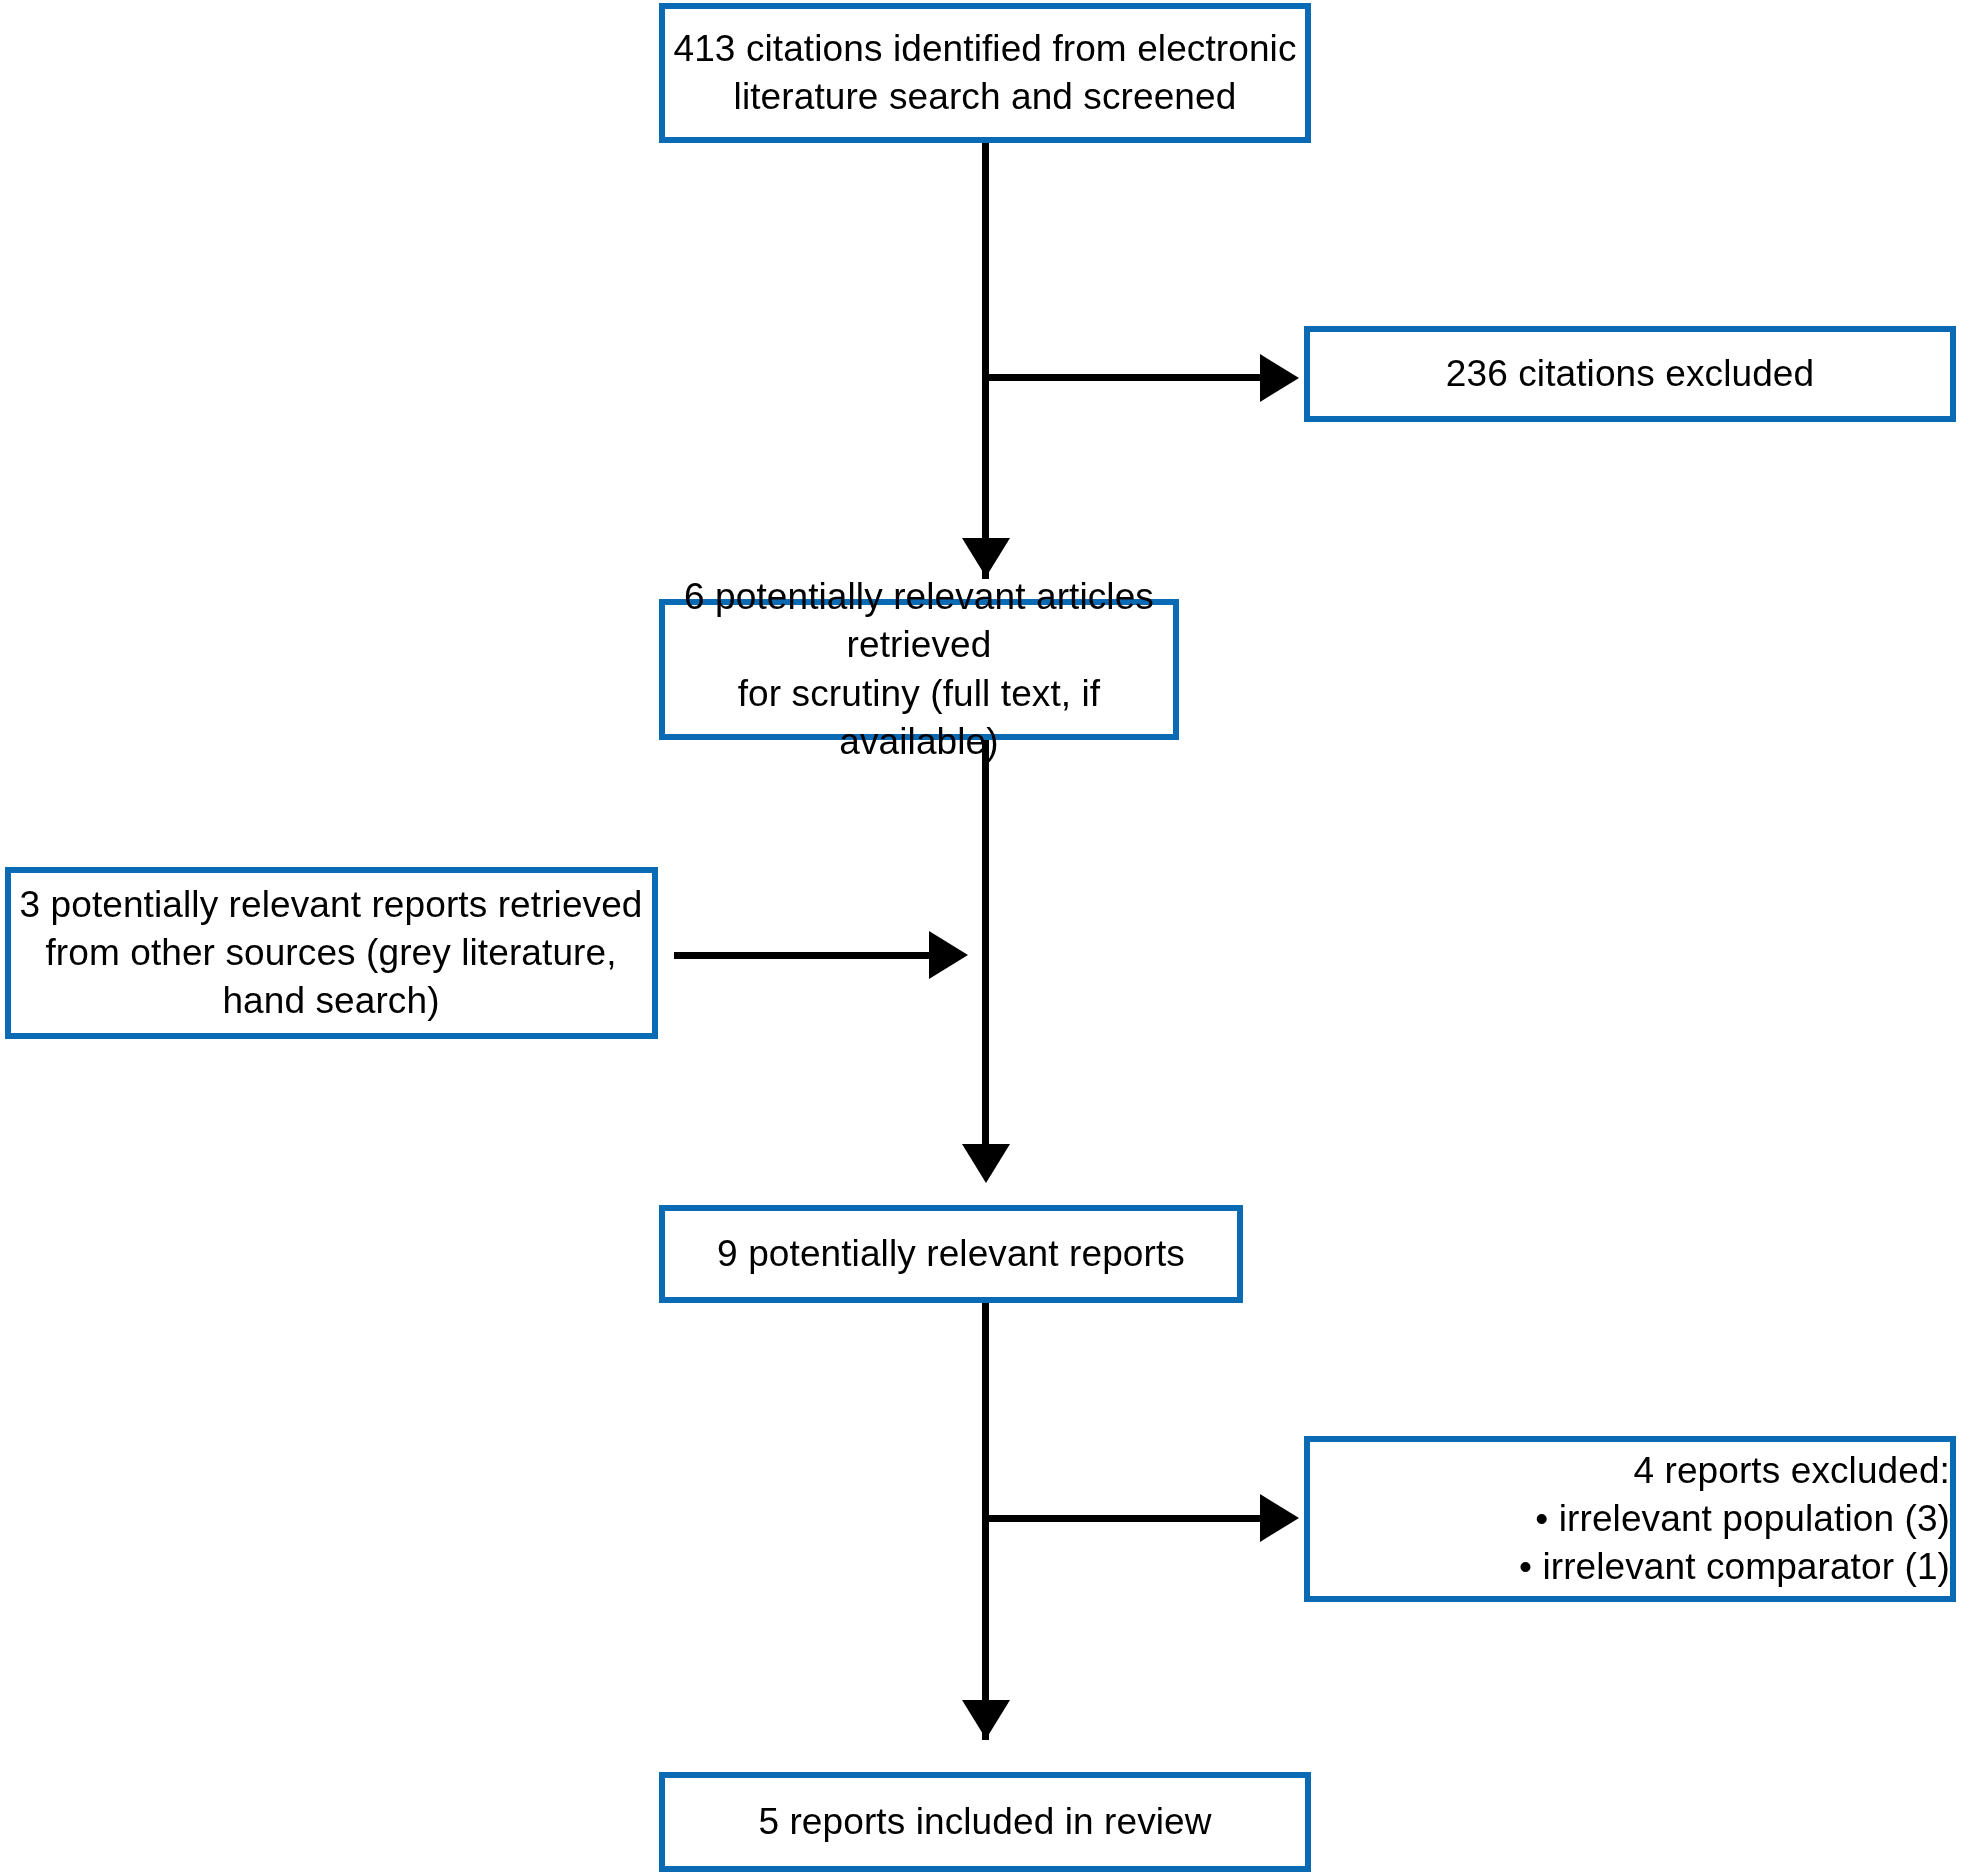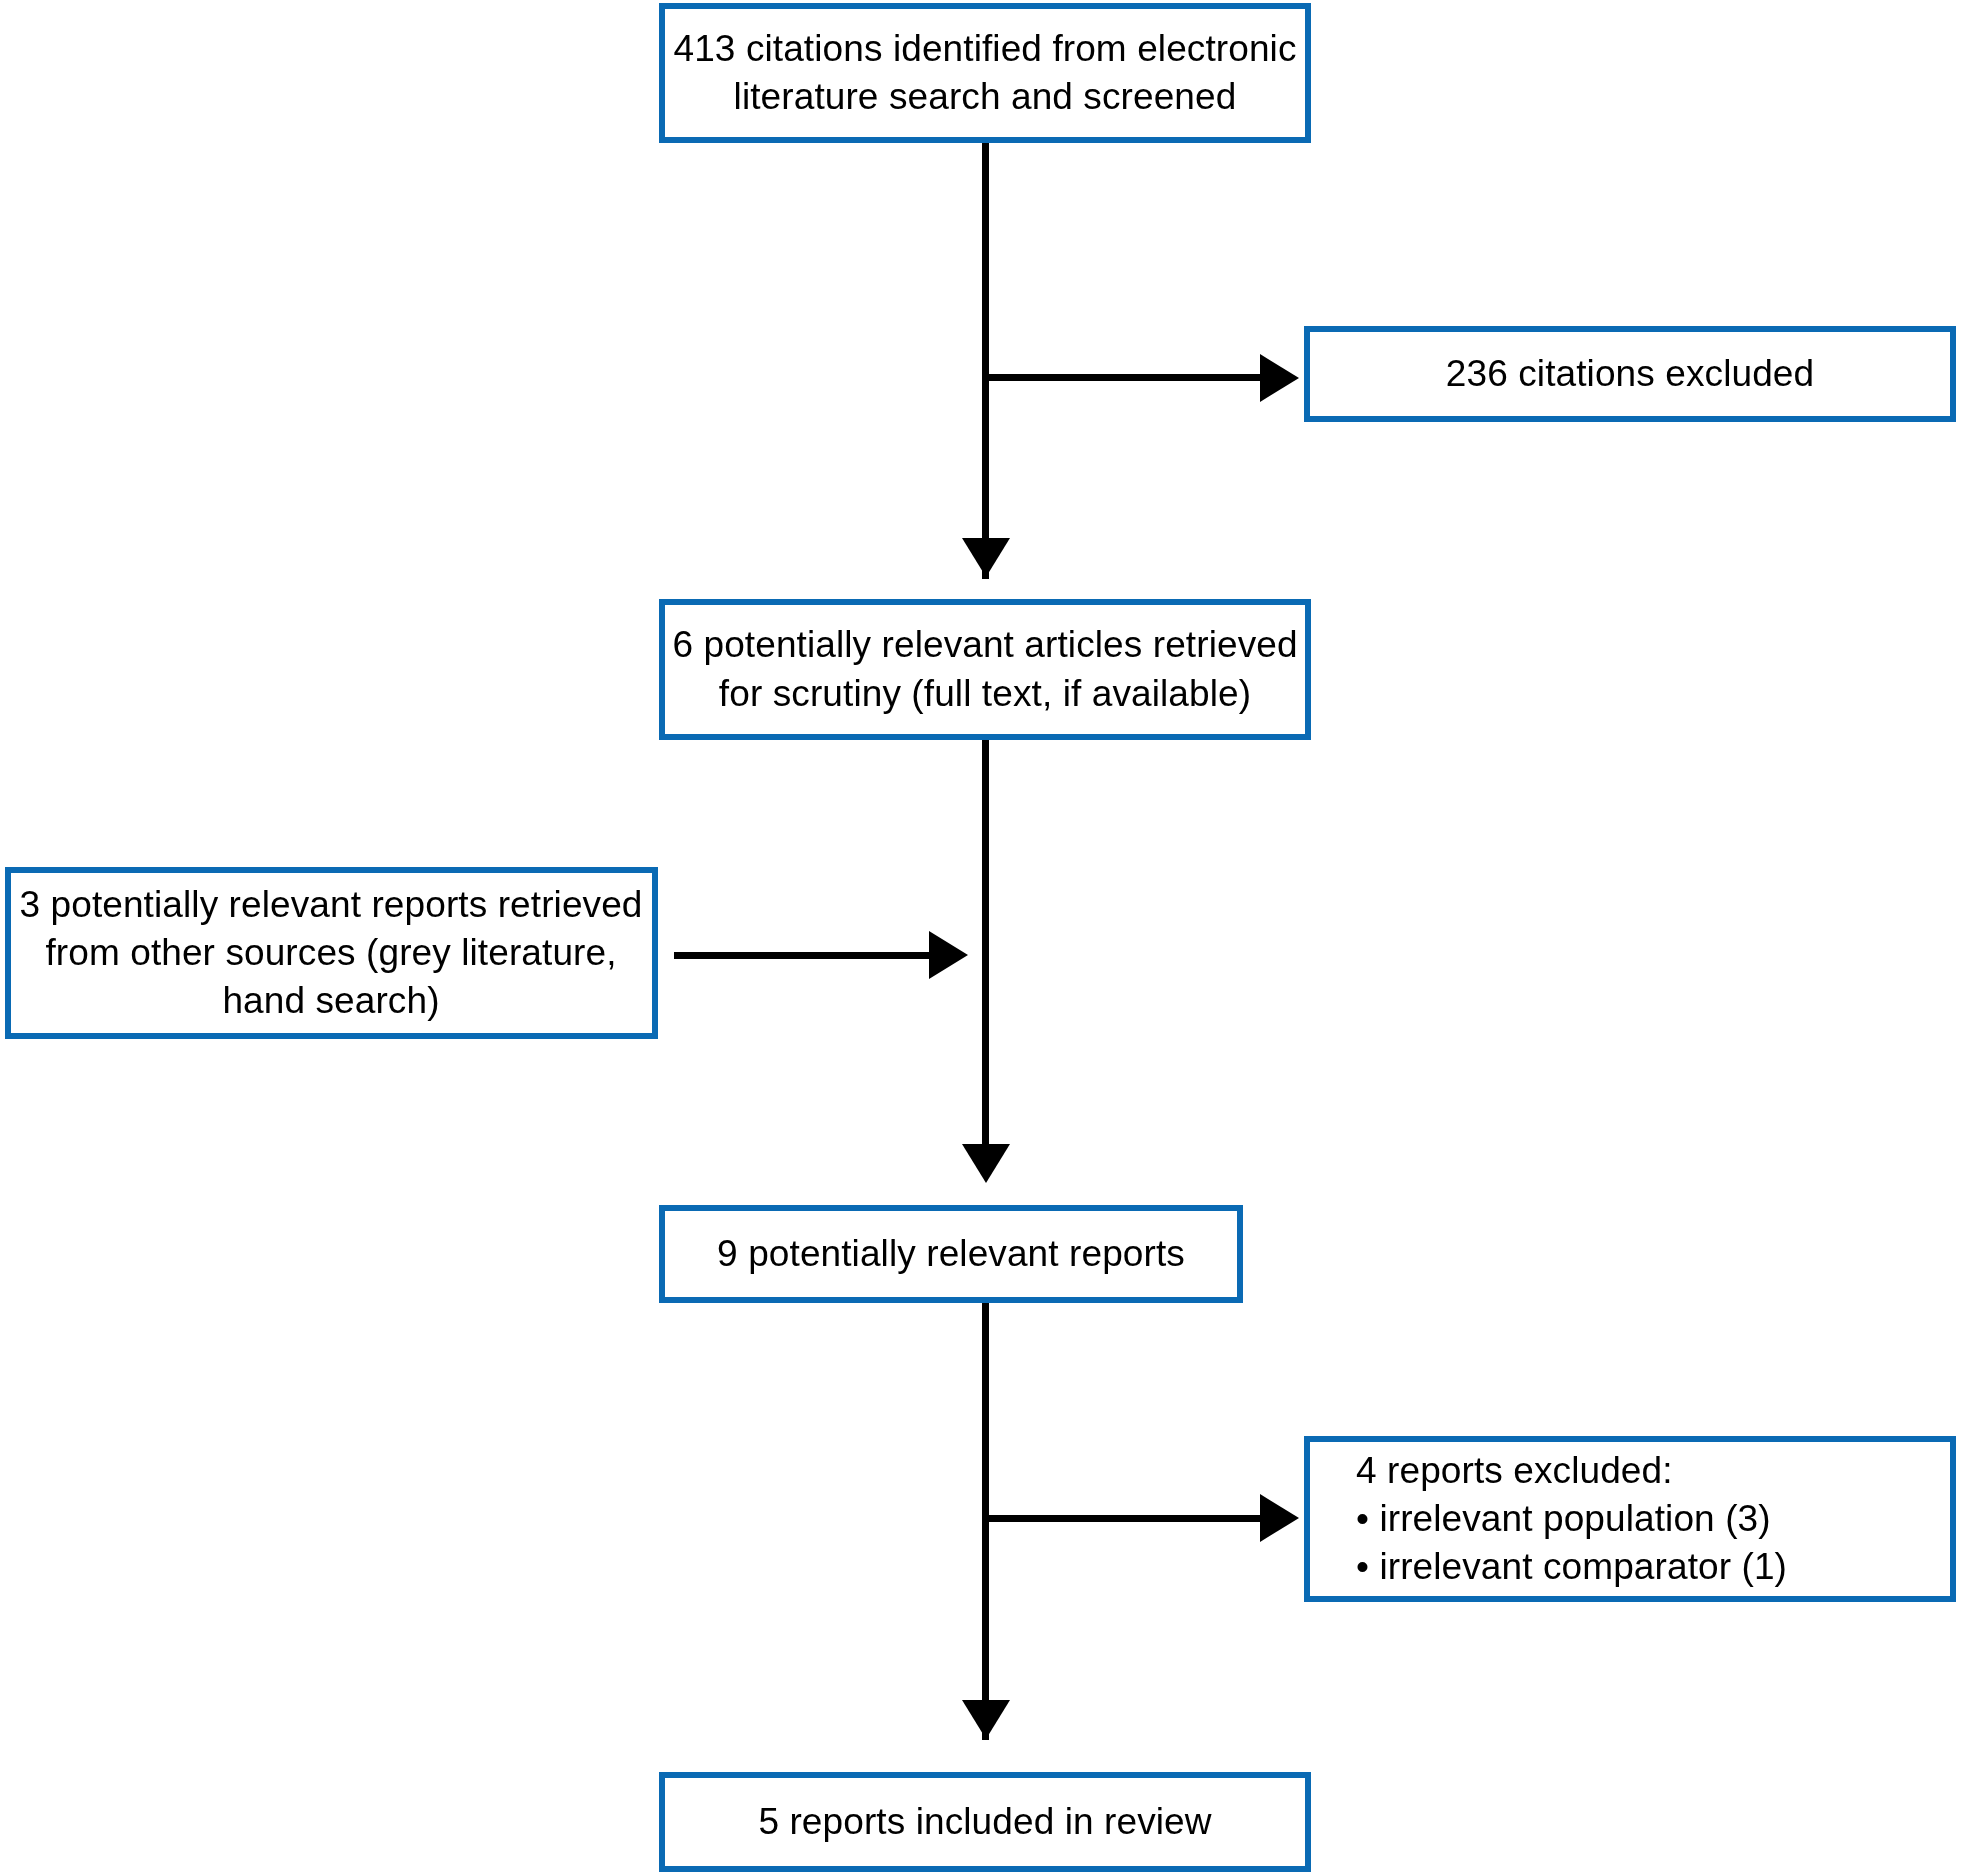--- a/index.html
+++ b/index.html
@@ -29,21 +29,21 @@
   .node-text {
     font-size: 37px;
     line-height: 1.30;
     color: #000000;
     text-align: center;
     letter-spacing: 0.1px;
     white-space: pre-line;
     padding: 0 0;
   }
   .node-text.left-align {
-    text-align: left;
+    text-align: right;
     width: 100%;
     padding-left: 30px;
     margin-left: 16px;
   }
   
   .v-line {
     position: absolute;
     width: 7.1px;
     background: #000000;
   }
@@ -82,21 +82,21 @@
   <div class="v-line" style="left:982px; top:143px; height:436px;"></div>
   <div class="arrow-down" style="left:962px; top:538px;"></div>
 
   <div class="h-line" style="left:982px; top:374px; width:285px;"></div>
   <div class="arrow-right" style="left:1260px; top:354px;"></div>
 
   <div class="node-box" style="left:1304px; top:326px; width:652px; height:96px;">
     <div class="node-text">236 citations excluded</div>
   </div>
 
-  <div class="node-box" style="left:659px; top:599px; width:652px; height:141px;">
+  <div class="node-box" style="left:659px; top:599px; width:520px; height:141px;">
     <div class="node-text">6 potentially relevant articles retrieved
 for scrutiny (full text, if available)</div>
   </div>
 
   <div class="v-line" style="left:982px; top:740px; height:406px;"></div>
   <div class="arrow-down" style="left:962px; top:1144px;"></div>
 
   <div class="node-box" style="left:4.5px; top:867px; width:653px; height:172px;">
     <div class="node-text">3 potentially relevant reports retrieved
 from other sources (grey literature,

